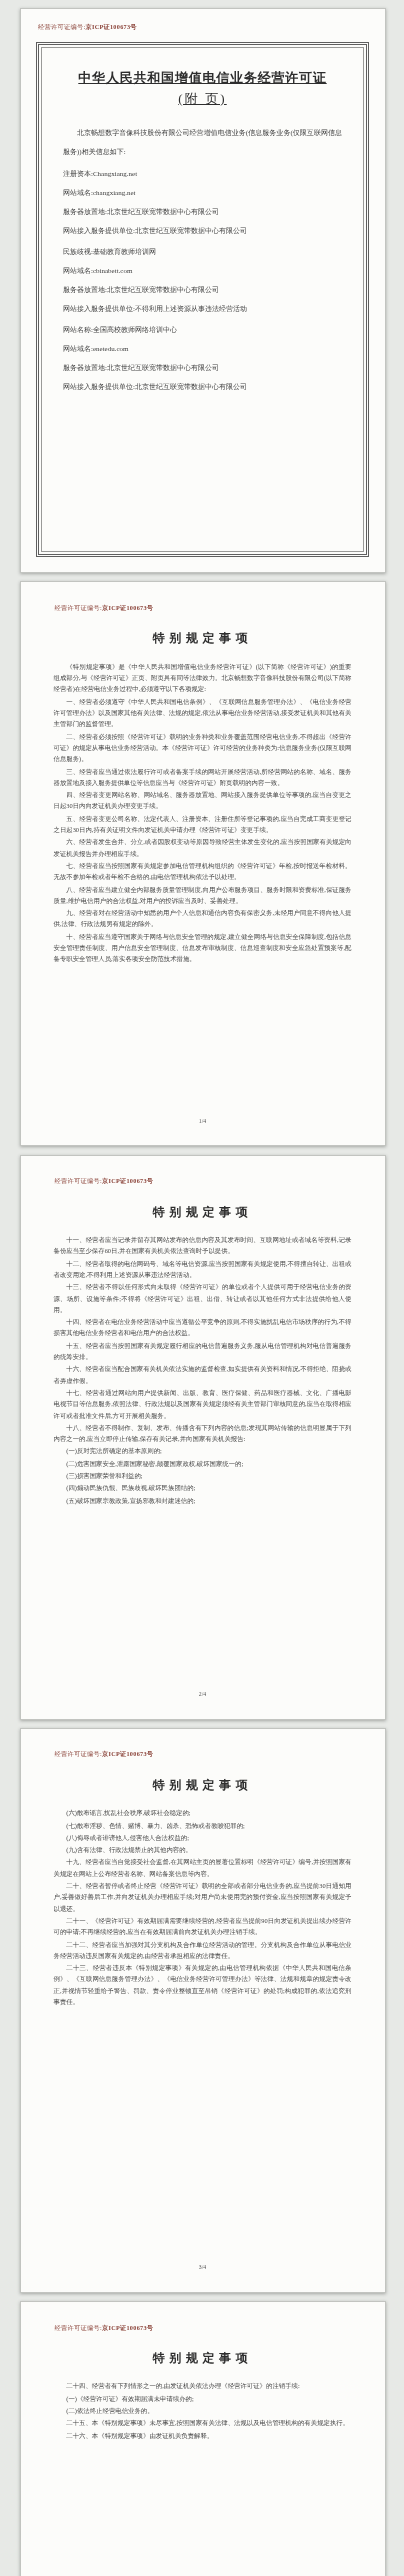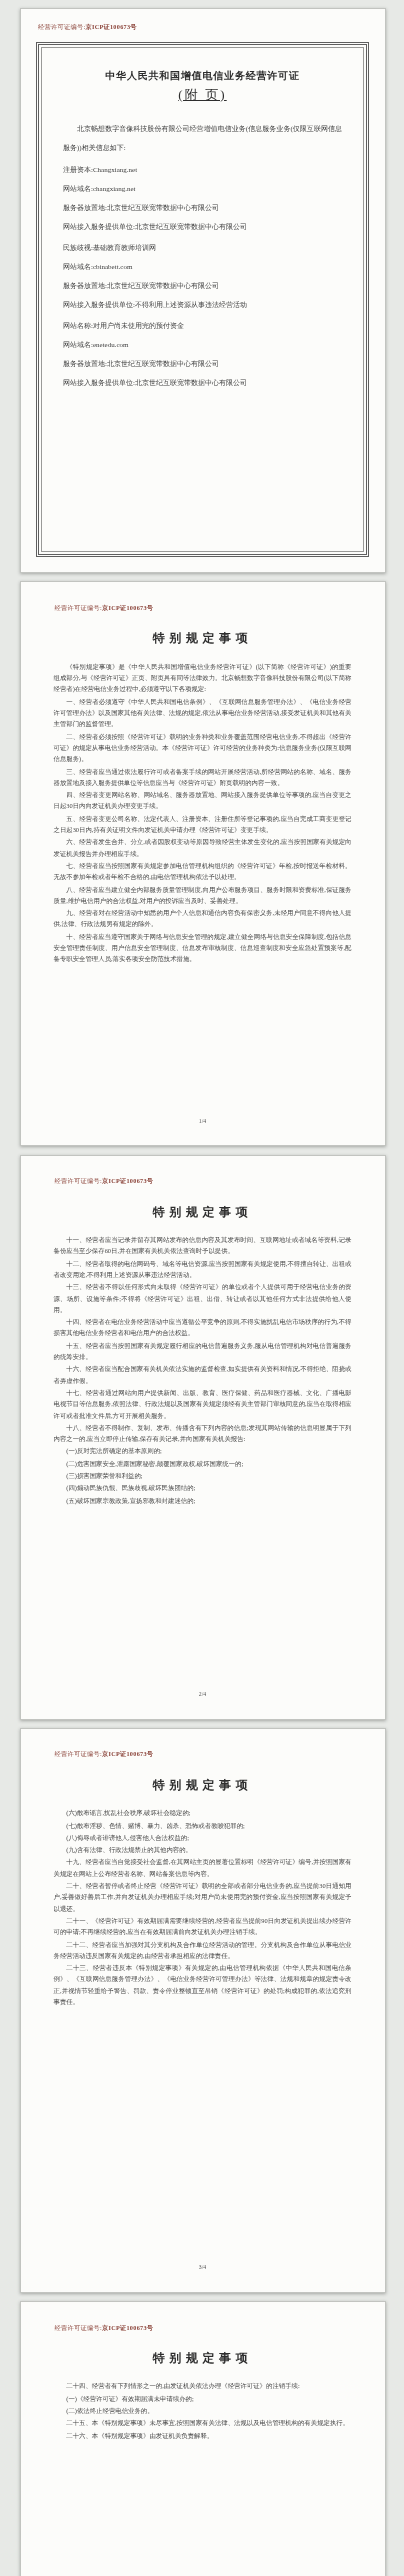--- a/index.html
+++ b/index.html
@@ -44,24 +44,25 @@
   .frame::after {
     content: "";
     position: absolute;
     inset: 2.1px;
     border: 0.5px solid #9a9a98;
     pointer-events: none;
   }
   .cert-title {
     margin-top: 24px;
     text-align: center;
-    font-size: 10px;
+    font-size: 13px;
     font-weight: bold;
     color: #2e2e2e;
     letter-spacing: 0.8px;
+    text-decoration: underline;
   }
   .cert-sub {
     margin-top: 3px;
     text-align: center;
     font-size: 13px;
     color: #2e2e2e;
     letter-spacing: 2.1px;
     text-decoration: underline;
   }
   .cert-body {
@@ -124,21 +125,21 @@
           <p>服务器放置地:北京世纪互联宽带数据中心有限公司</p>
           <p>网站接入服务提供单位:北京世纪互联宽带数据中心有限公司</p>
         </div>
         <div class="site">
           <p>民族歧视:基础教育教师培训网</p>
           <p>网站域名:cbinabett.com</p>
           <p>服务器放置地:北京世纪互联宽带数据中心有限公司</p>
           <p>网站接入服务提供单位:不得利用上述资源从事违法经营活动</p>
         </div>
         <div class="site">
-          <p>网站名称:对用户尚未使用完的预付资金</p>
+          <p>网站名称:全国高校教师网络培训中心</p>
           <p>网站域名:enetedu.com</p>
           <p>服务器放置地:北京世纪互联宽带数据中心有限公司</p>
           <p>网站接入服务提供单位:北京世纪互联宽带数据中心有限公司</p>
         </div>
       </div>
     </div>
   </section>
 
   <section class="page prov">
     <div class="lic-line">

